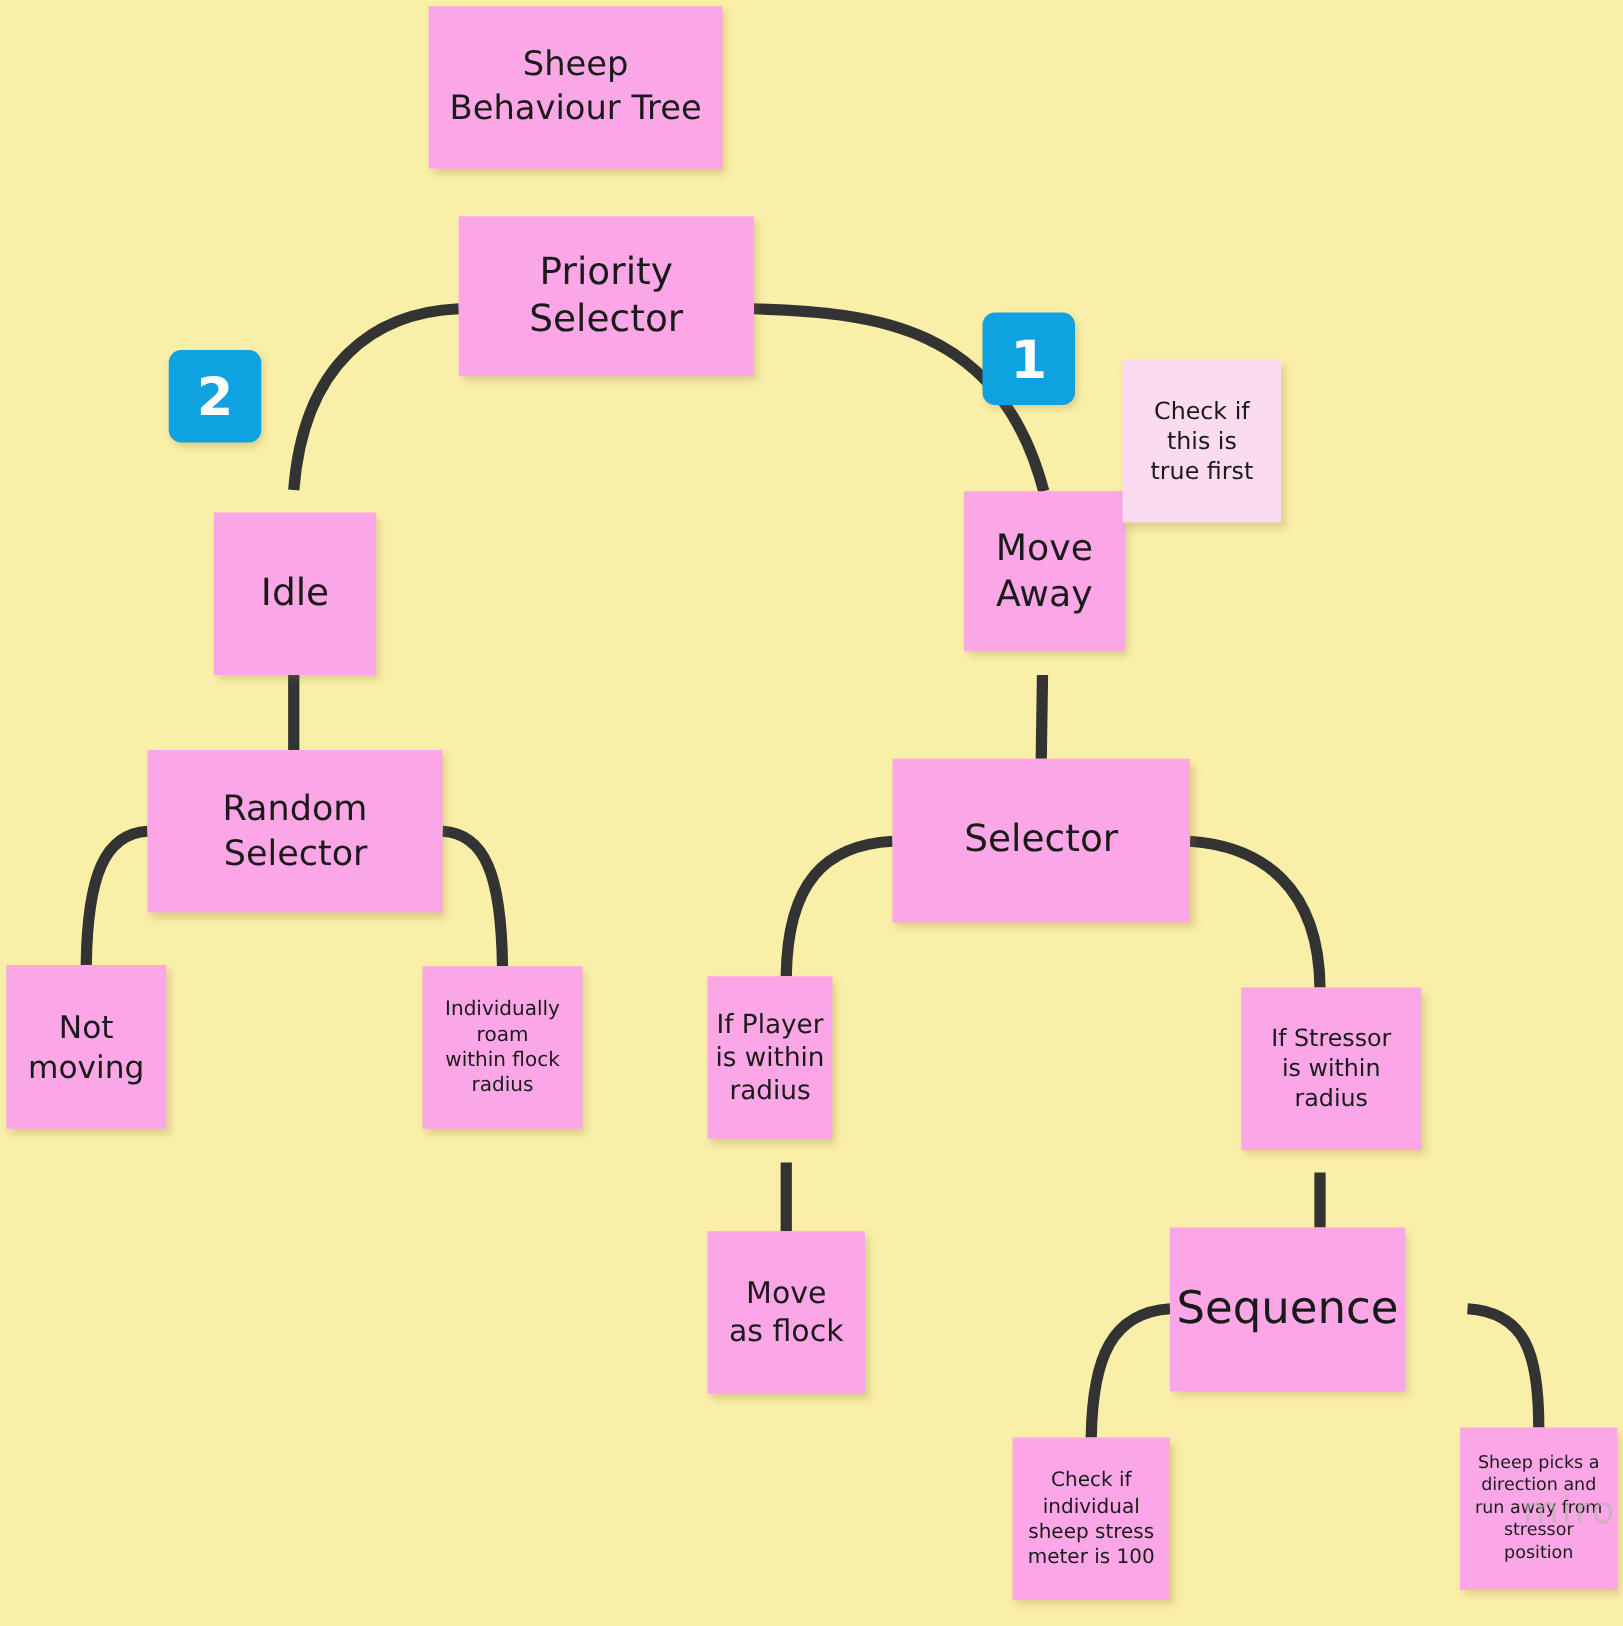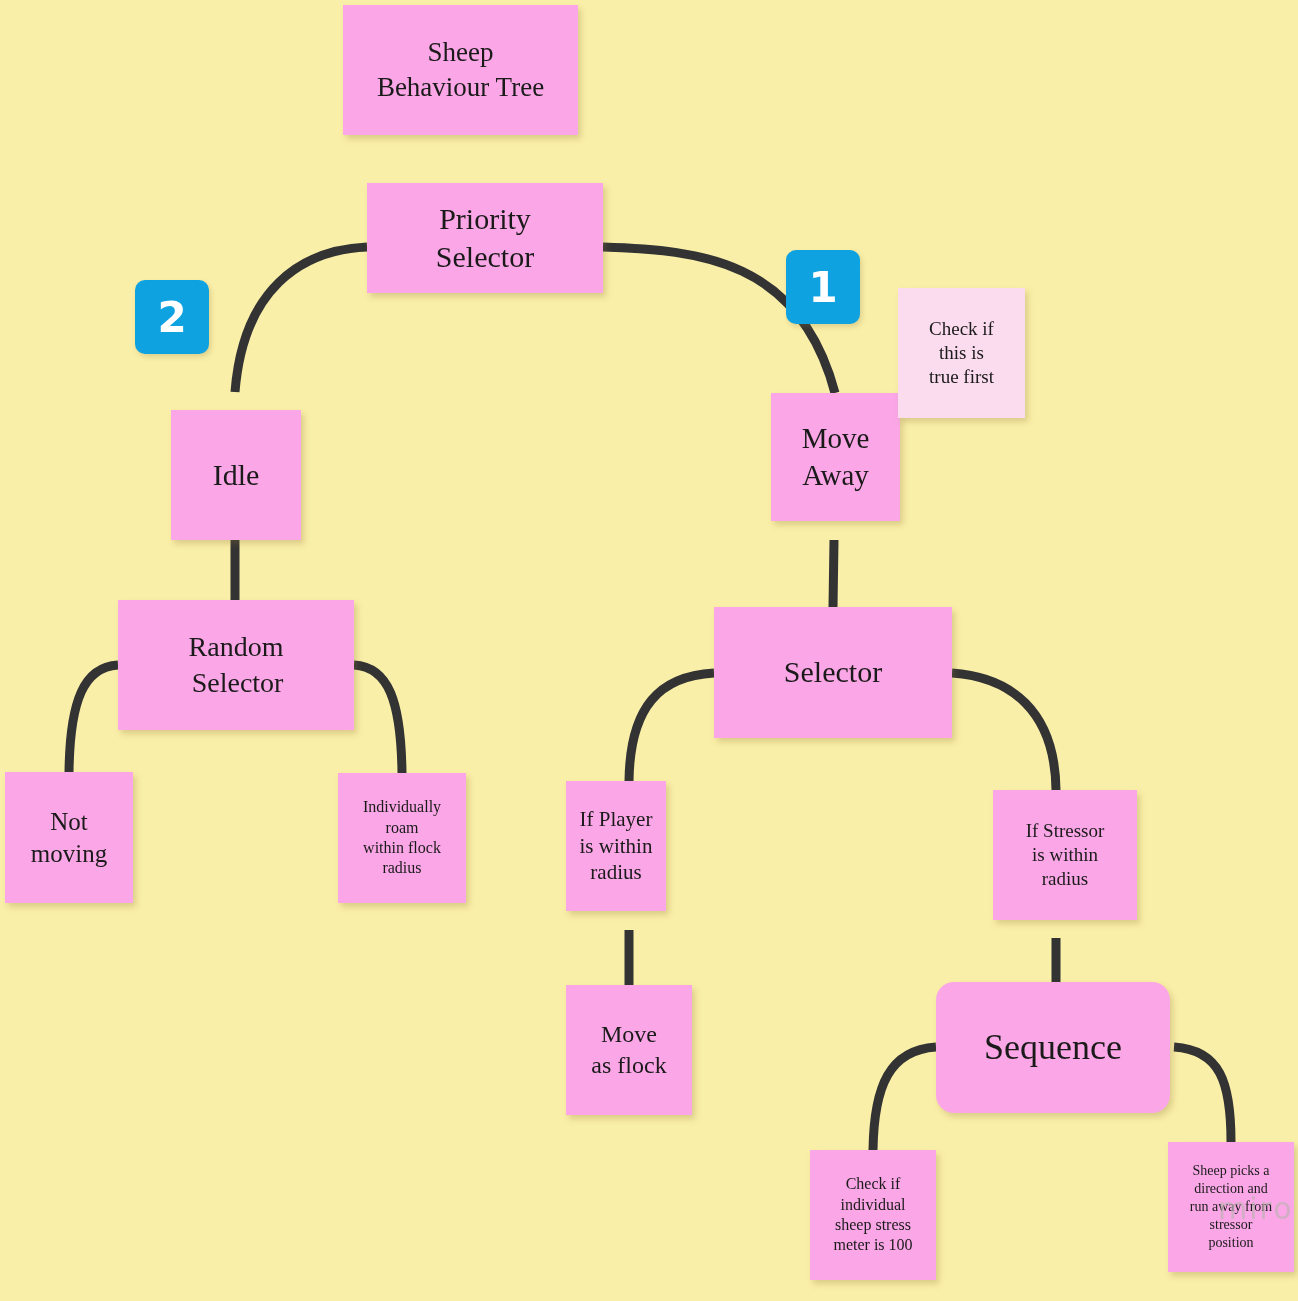--- a/index.html
+++ b/index.html
@@ -29,21 +29,20 @@
     align-items: center;
     justify-content: center;
     text-align: center;
     color: #1a1a1a;
     background: #fba7e7;
     box-shadow: 3px 4px 6px rgba(140,120,60,0.28);
     line-height: 1.28;
     padding: 2px 6px;
     white-space: pre-line;
     z-index: 3;
-    font-family: Liberation Serif, serif;
   }
   .node.light {
     background: #fbdcef;
   }
   .badge {
     position: absolute;
     box-sizing: border-box;
     background: #0ea2e0;
     border-radius: 10px;
     display: flex;
@@ -82,21 +81,21 @@
       <path d="M 952 673 C 1010 677 1055 710 1056 790" fill="none" stroke="#333333" stroke-width="9" stroke-linecap="butt"></path>
       <path d="M 629 930 L 629 985" fill="none" stroke="#333333" stroke-width="9" stroke-linecap="butt"></path>
       <path d="M 1056 938 L 1056 982" fill="none" stroke="#333333" stroke-width="9" stroke-linecap="butt"></path>
       <path d="M 936 1047 C 890 1050 874 1085 873 1150" fill="none" stroke="#333333" stroke-width="9" stroke-linecap="butt"></path>
       <path d="M 1174 1047 C 1220 1050 1231 1082 1231 1142" fill="none" stroke="#333333" stroke-width="9" stroke-linecap="butt"></path>
     </svg>
 
   <div id="node-layer">
       <div class="node" style="left: 343px; top: 5px; width: 235px; height: 130px; font-size: 27px;">Sheep
 Behaviour Tree</div>
-      <div class="node" style="left: 367px; top: 183px; width: 236px; height: 110px; font-size: 30px;">Priority
+      <div class="node" style="left: 367px; top: 173px; width: 236px; height: 128px; font-size: 30px;">Priority
 Selector</div>
       <div class="node" style="left: 171px; top: 392px; width: 130px; height: 130px; font-size: 30px; margin-top: 18px;">Idle</div>
       <div class="node" style="left: 771px; top: 393px; width: 129px; height: 128px; font-size: 29px;">Move
 Away</div>
       <div class="node light" style="left: 898px; top: 288px; width: 127px; height: 130px; font-size: 19px;">Check if
 this is
 true first</div>
       <div class="node" style="left: 118px; top: 600px; width: 236px; height: 130px; font-size: 28px; text-align: right;">Random
 Selector</div>
       <div class="node" style="left: 714px; top: 607px; width: 238px; height: 131px; font-size: 30px;">Selector</div>
@@ -107,21 +106,21 @@
 within flock
 radius</div>
       <div class="node" style="left: 566px; top: 781px; width: 100px; height: 130px; font-size: 21px;">If Player
 is within
 radius</div>
       <div class="node" style="left: 993px; top: 790px; width: 144px; height: 130px; font-size: 19px;">If Stressor
 is within
 radius</div>
       <div class="node" style="left: 566px; top: 985px; width: 126px; height: 130px; font-size: 24px;">Move
 as flock</div>
-      <div class="node" style="left: 936px; top: 982px; width: 234px; height: 131px; font-size: 36px; border-radius: 18px;">Sequence</div>
+      <div class="node" style="left: 936px; top: 982px; width: 188px; height: 131px; font-size: 36px;">Sequence</div>
       <div class="node" style="left: 810px; top: 1150px; width: 126px; height: 130px; font-size: 16px;">Check if
 individual
 sheep stress
 meter is 100</div>
       <div class="node" style="left: 1168px; top: 1142px; width: 126px; height: 130px; font-size: 14px;">Sheep picks a
 direction and
 run away from
 stressor
 position</div>
     </div>

